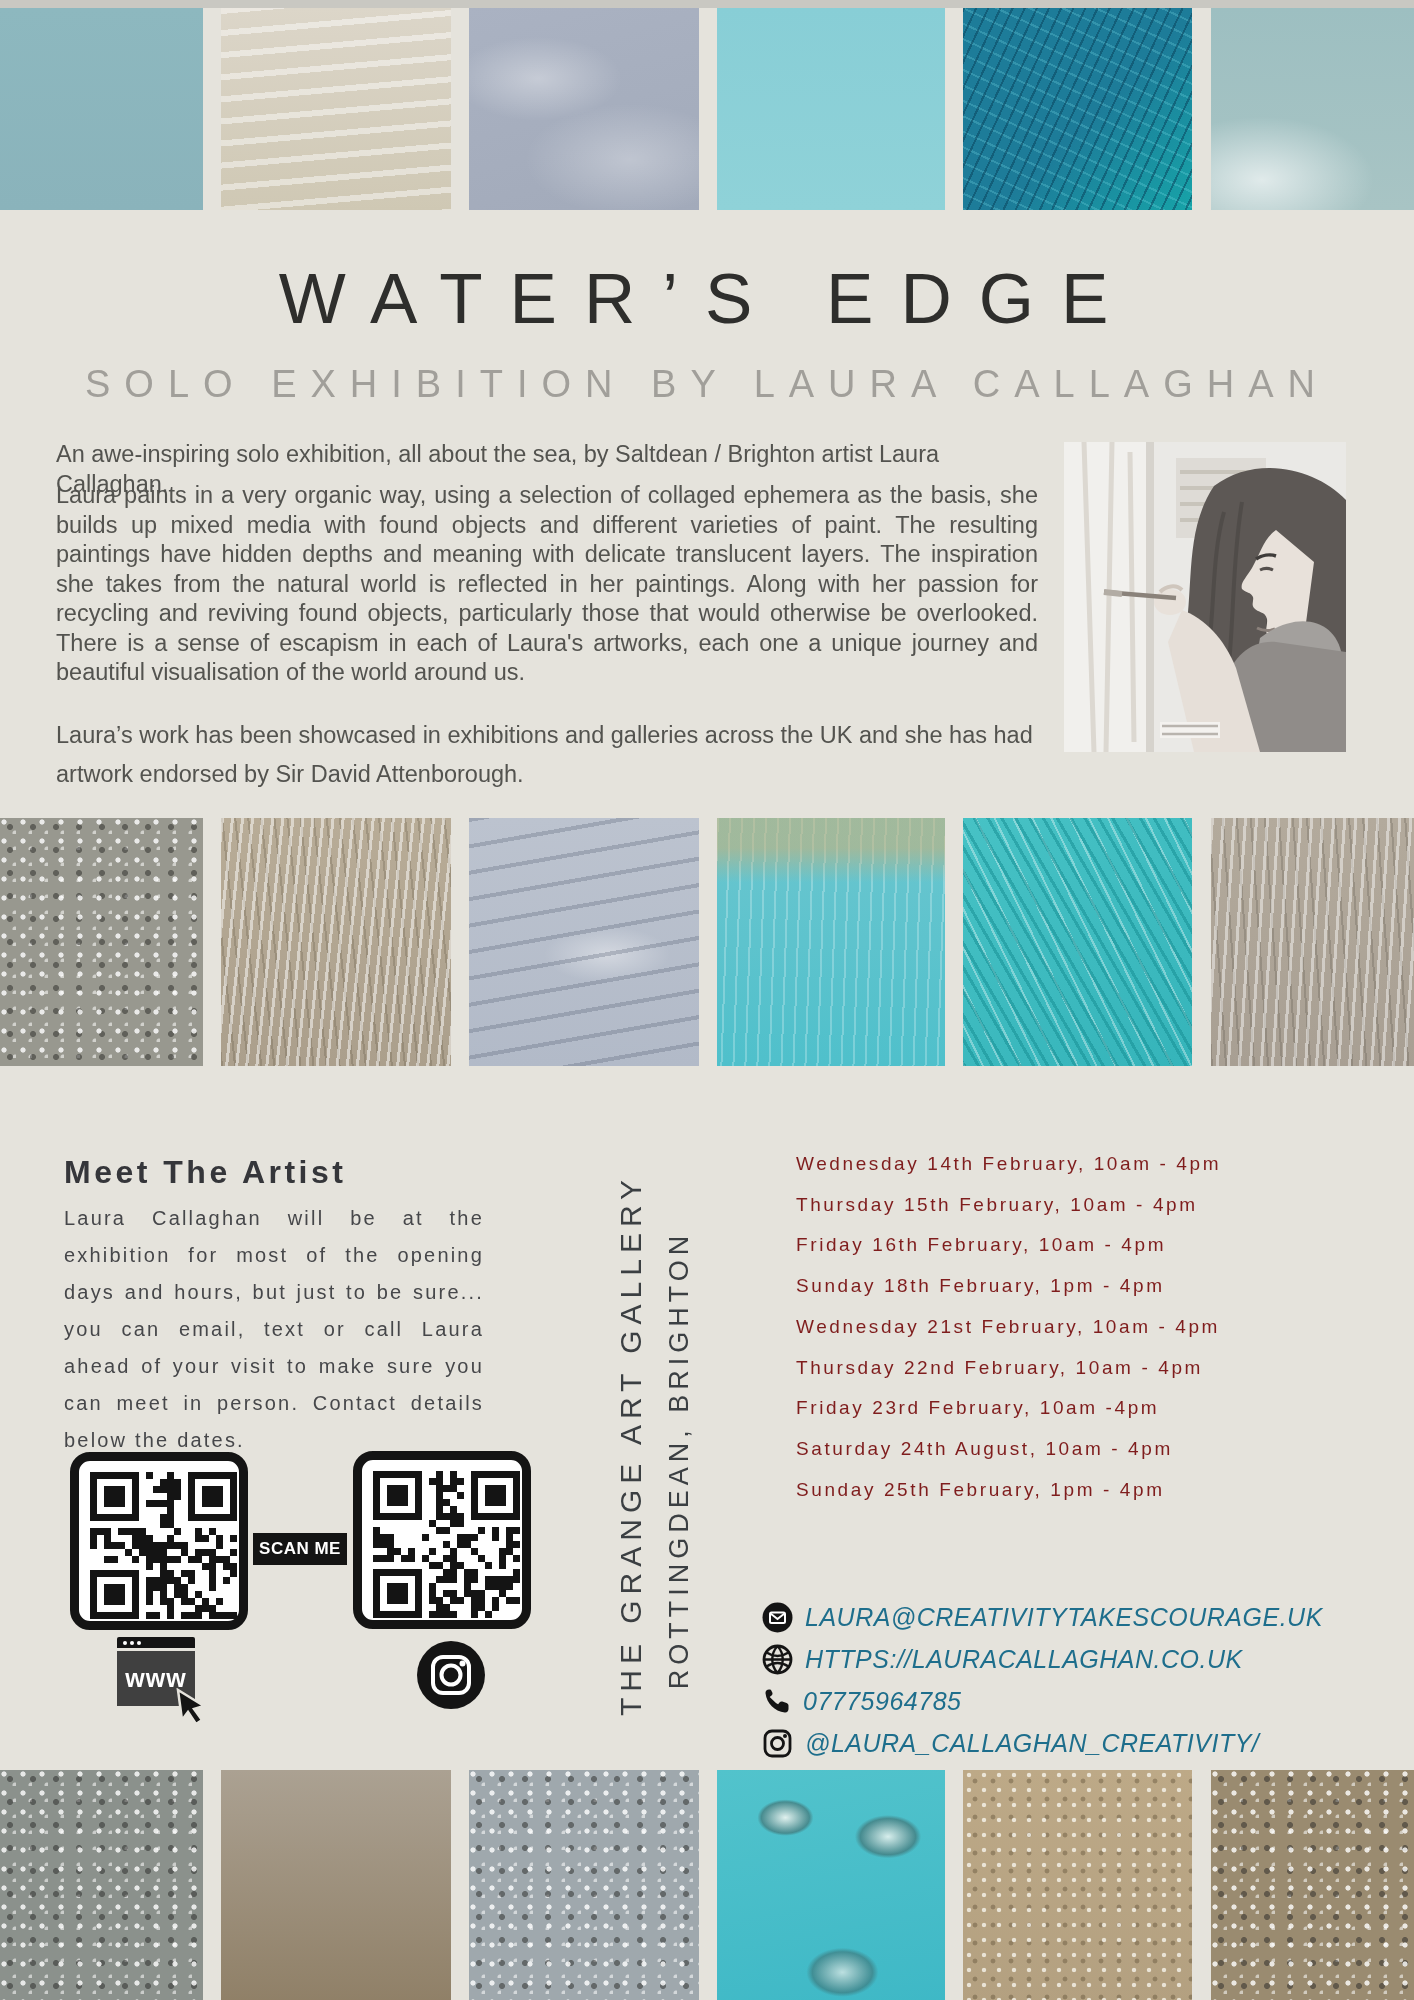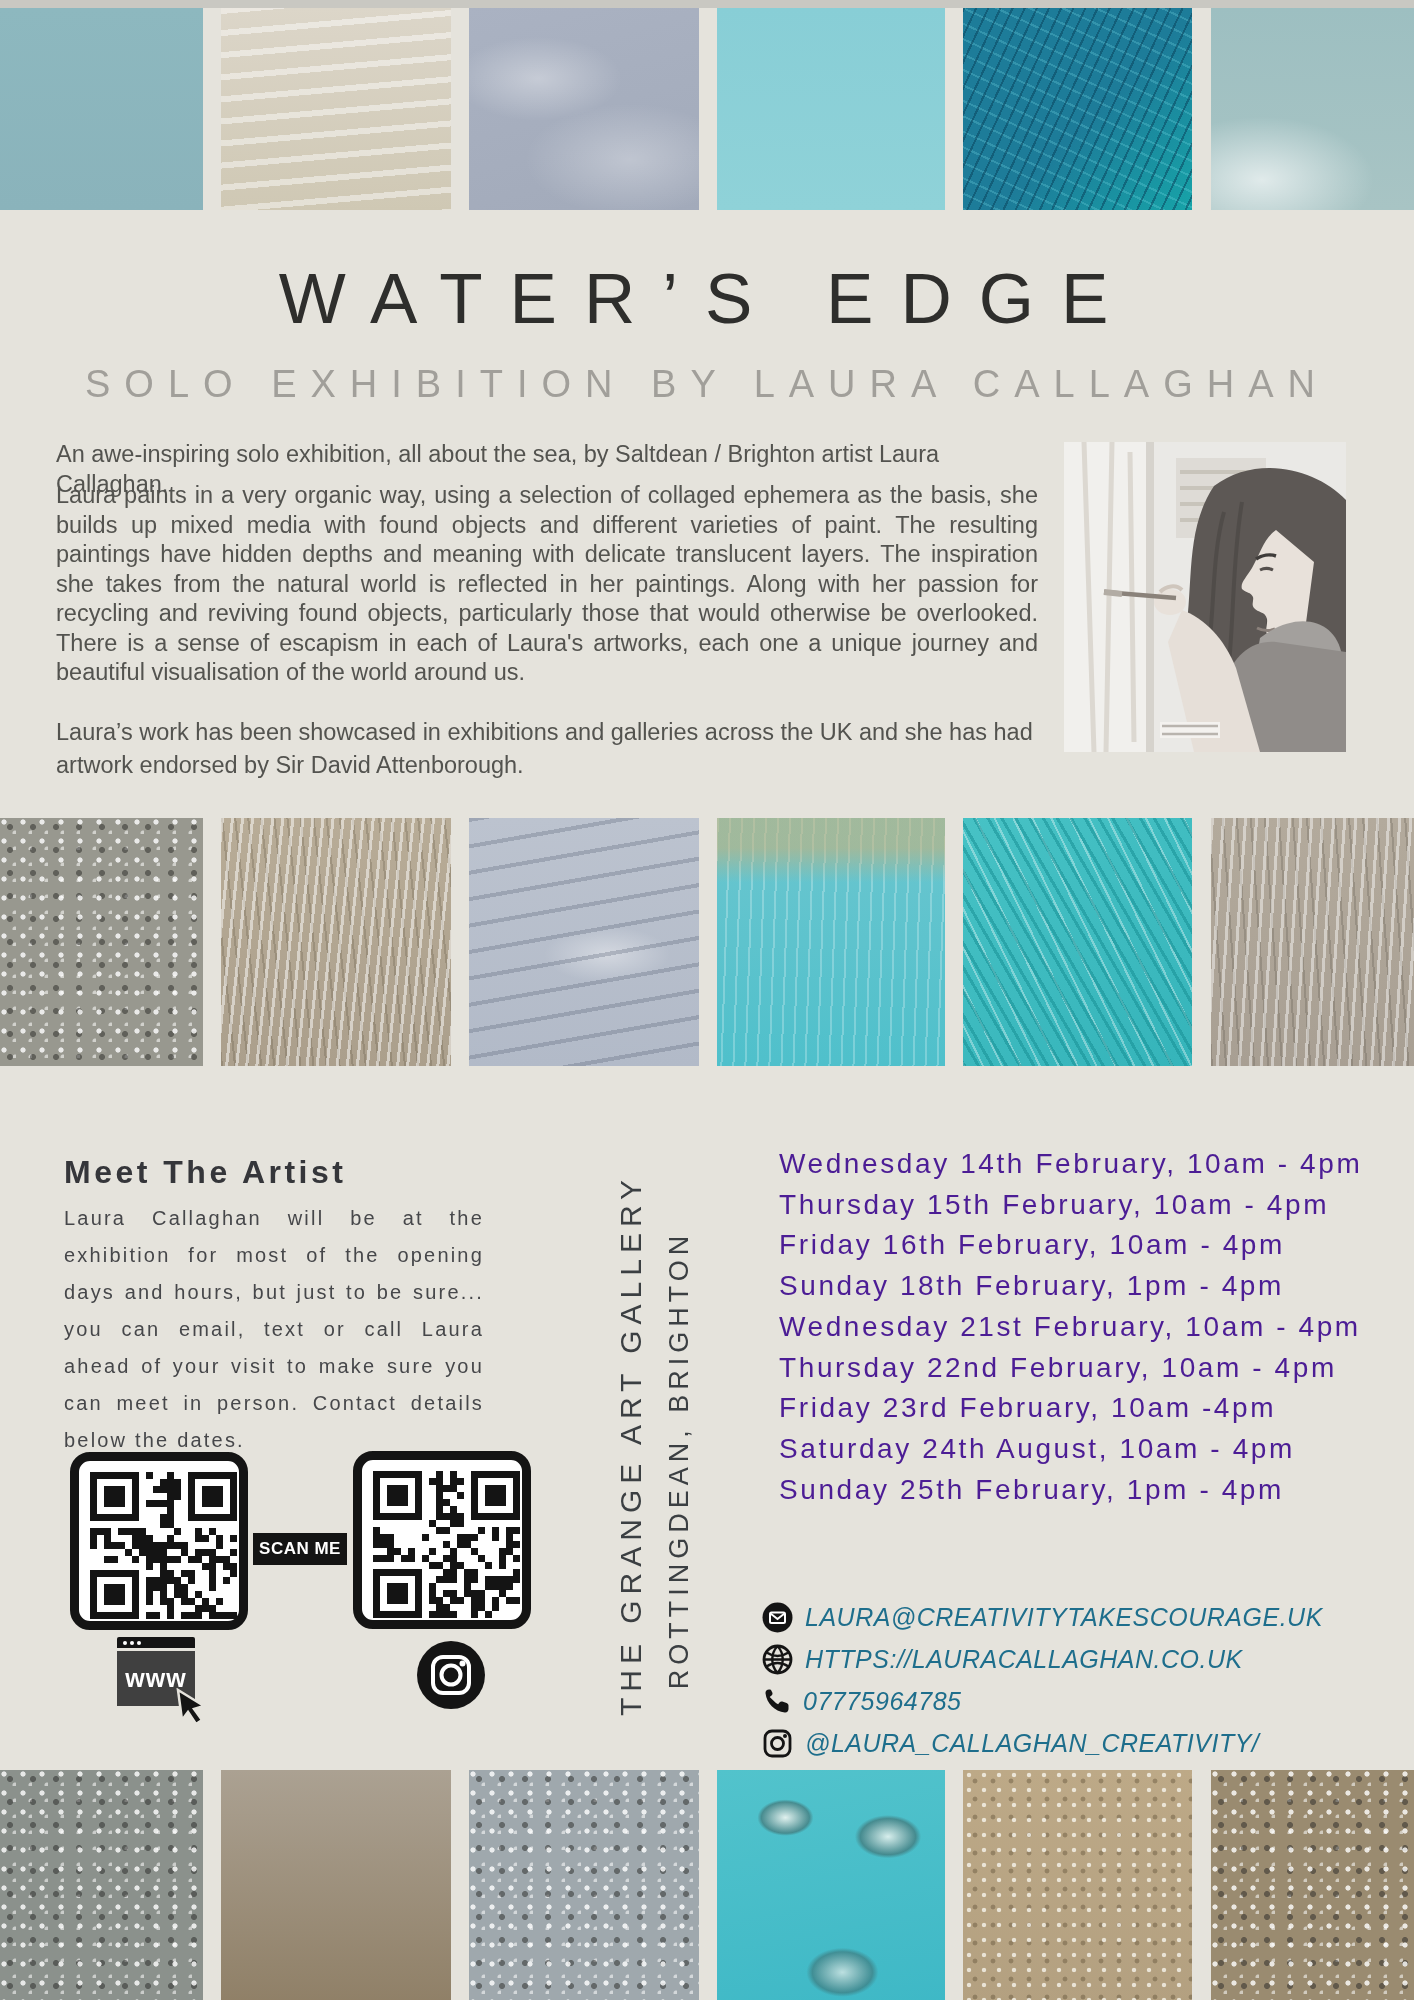--- a/index.html
+++ b/index.html
@@ -68,21 +68,21 @@
     linear-gradient(180deg,#bda987,#b3a080);background-size:15px 15px,18px 18px,100% 100%;}
   .t-c6{background-color:#9a8b70;}
 
   .title{position:absolute;left:0;right:0;top:250px;text-align:center;
     font-size:71px;font-weight:500;letter-spacing:27px;color:#2e2e2c;white-space:nowrap;}
   .subtitle{position:absolute;left:0;right:0;top:355px;text-align:center;
     font-size:38px;font-weight:400;letter-spacing:14px;color:#a19f9a;white-space:nowrap;}
   .para{position:absolute;left:56px;width:982px;font-size:23.5px;line-height:29.5px;color:#53534f;}
   .p1{top:432px;}
   .p2{top:473px;text-align:justify;}
-  .p3{top:708px;line-height:33px;}
+  .p3{top:708px;line-height:39px;}
   .photo{position:absolute;left:1064px;top:434px;width:282px;height:310px;background:#e9e8e5;}
 
   .meet-h{position:absolute;left:64px;top:1146px;font-size:32px;font-weight:700;
     letter-spacing:3.5px;color:#35363a;}
   .meet-b{position:absolute;left:64px;top:1192px;width:420px;font-size:20px;
     line-height:37px;letter-spacing:2.2px;color:#46474a;text-align:justify;}
 
   .qr{position:absolute;width:178px;height:178px;background:#fff;
     border:9px solid #141414;border-radius:20px;box-sizing:border-box;}
   .qr svg{position:absolute;left:11px;top:11px;}
@@ -97,22 +97,22 @@
     font-size:25px;letter-spacing:1px;}
   .cursor{position:absolute;left:172px;top:1680px;}
   .ig-badge{position:absolute;left:416px;top:1632px;}
 
   .venue{position:absolute;white-space:nowrap;color:#3b3f42;}
   .venue1{left:631px;top:1437px;font-size:30px;letter-spacing:6px;
     transform:translate(-50%,-50%) rotate(-90deg);}
   .venue2{left:679px;top:1452px;font-size:27px;letter-spacing:5px;
     transform:translate(-50%,-50%) rotate(-90deg);}
 
-  .dates{position:absolute;left:779px;top:1136px;font-size:28px;line-height:40.7px;
-    letter-spacing:2.6px;color:#4c1d95;}
+  .dates{position:absolute;left:796px;top:1136px;font-size:19px;line-height:40.7px;
+    letter-spacing:2.6px;color:#7f1d1d;}
   .contact{position:absolute;left:762px;top:1588px;font-style:italic;}
   .c-row{display:flex;align-items:center;height:42px;}
   .c-row svg{flex:0 0 auto;margin-right:12px;}
   .c-text{font-size:25px;letter-spacing:.5px;color:#1e6e8c;white-space:nowrap;}
 </style>
 </head>
 <body>
 
 <div class="poster">
 

